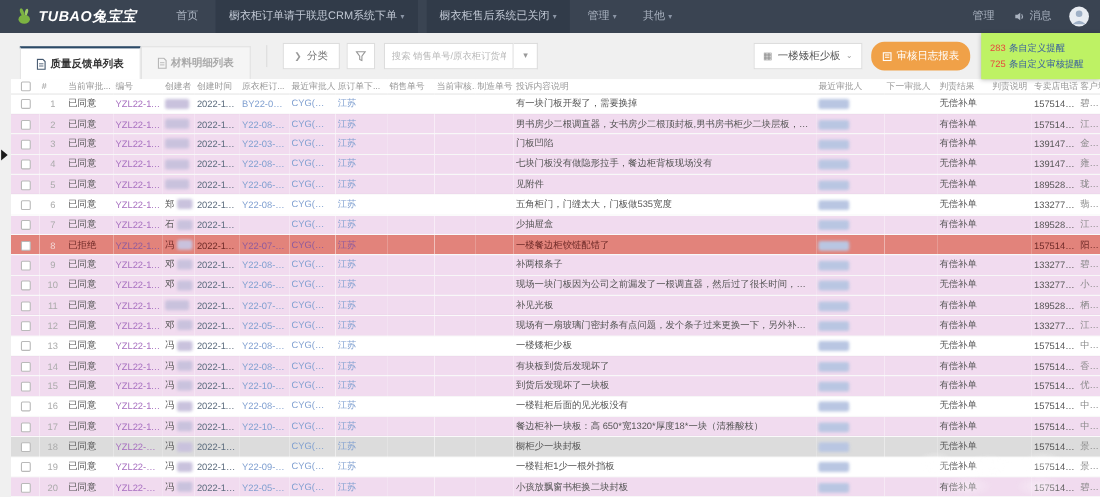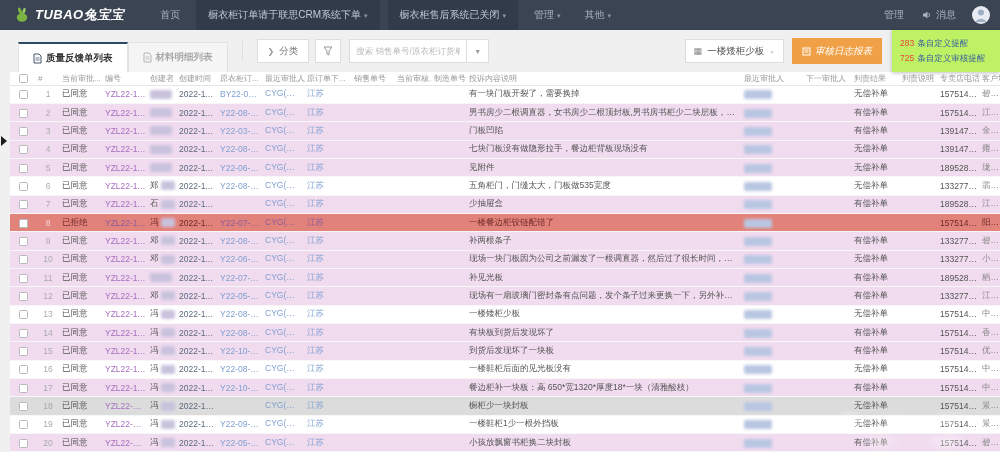--- a/index.html
+++ b/index.html
@@ -45,21 +45,21 @@
   .search-input { width:118px; height:24px; border:1px solid #ddd; background:#fff; padding:0 6px;
     font-size:8.5px; color:#555; font-family:inherit; }
   .search-input::placeholder { color:#b9b9b9; }
   .search-drop { width:22px; height:24px; border:1px solid #ddd; border-left:none; background:#fff;
     display:flex; align-items:center; justify-content:center; color:#999; font-size:7px; cursor:pointer; }
   .tb-right { margin-left:auto; display:flex; align-items:center; padding-right:118px; gap:8px; }
   .view-select { display:flex; align-items:center; gap:5px; background:#fff; border:1px solid #ddd;
     height:24px; padding:0 8px; color:#555; cursor:pointer; white-space:nowrap; }
   .grid-ic { color:#888; font-size:9px; }
   .orange-btn { display:flex; align-items:center; gap:4px; background:#f0a148; color:#fff;
-    height:26px; padding:0 10px; border:none; font-size:9.5px; cursor:pointer; border-radius:0; white-space:nowrap;font-style:italic;}
+    height:26px; padding:0 10px; border:none; font-size:9.5px; cursor:pointer; border-radius:12px; white-space:nowrap;}
 
   
   .rail { position:absolute; top:72px; left:0; width:10px; height:380px; background:#f0f0f0; }
   .rail-arrow { position:absolute; left:1px; top:136px; width:0; height:0;
     border-top:5px solid transparent; border-bottom:5px solid transparent; border-left:6px solid #1b1b1b; cursor:pointer;}
 
   
   .grid-area { position:absolute; top:72px; left:10px; width:990px; height:380px; background:#fff; overflow:hidden; }
   table { border-collapse:collapse; table-layout:fixed; width:990px; }
   th { height:13px; font-size:8px; font-weight:normal; color:#999; text-align:left;

